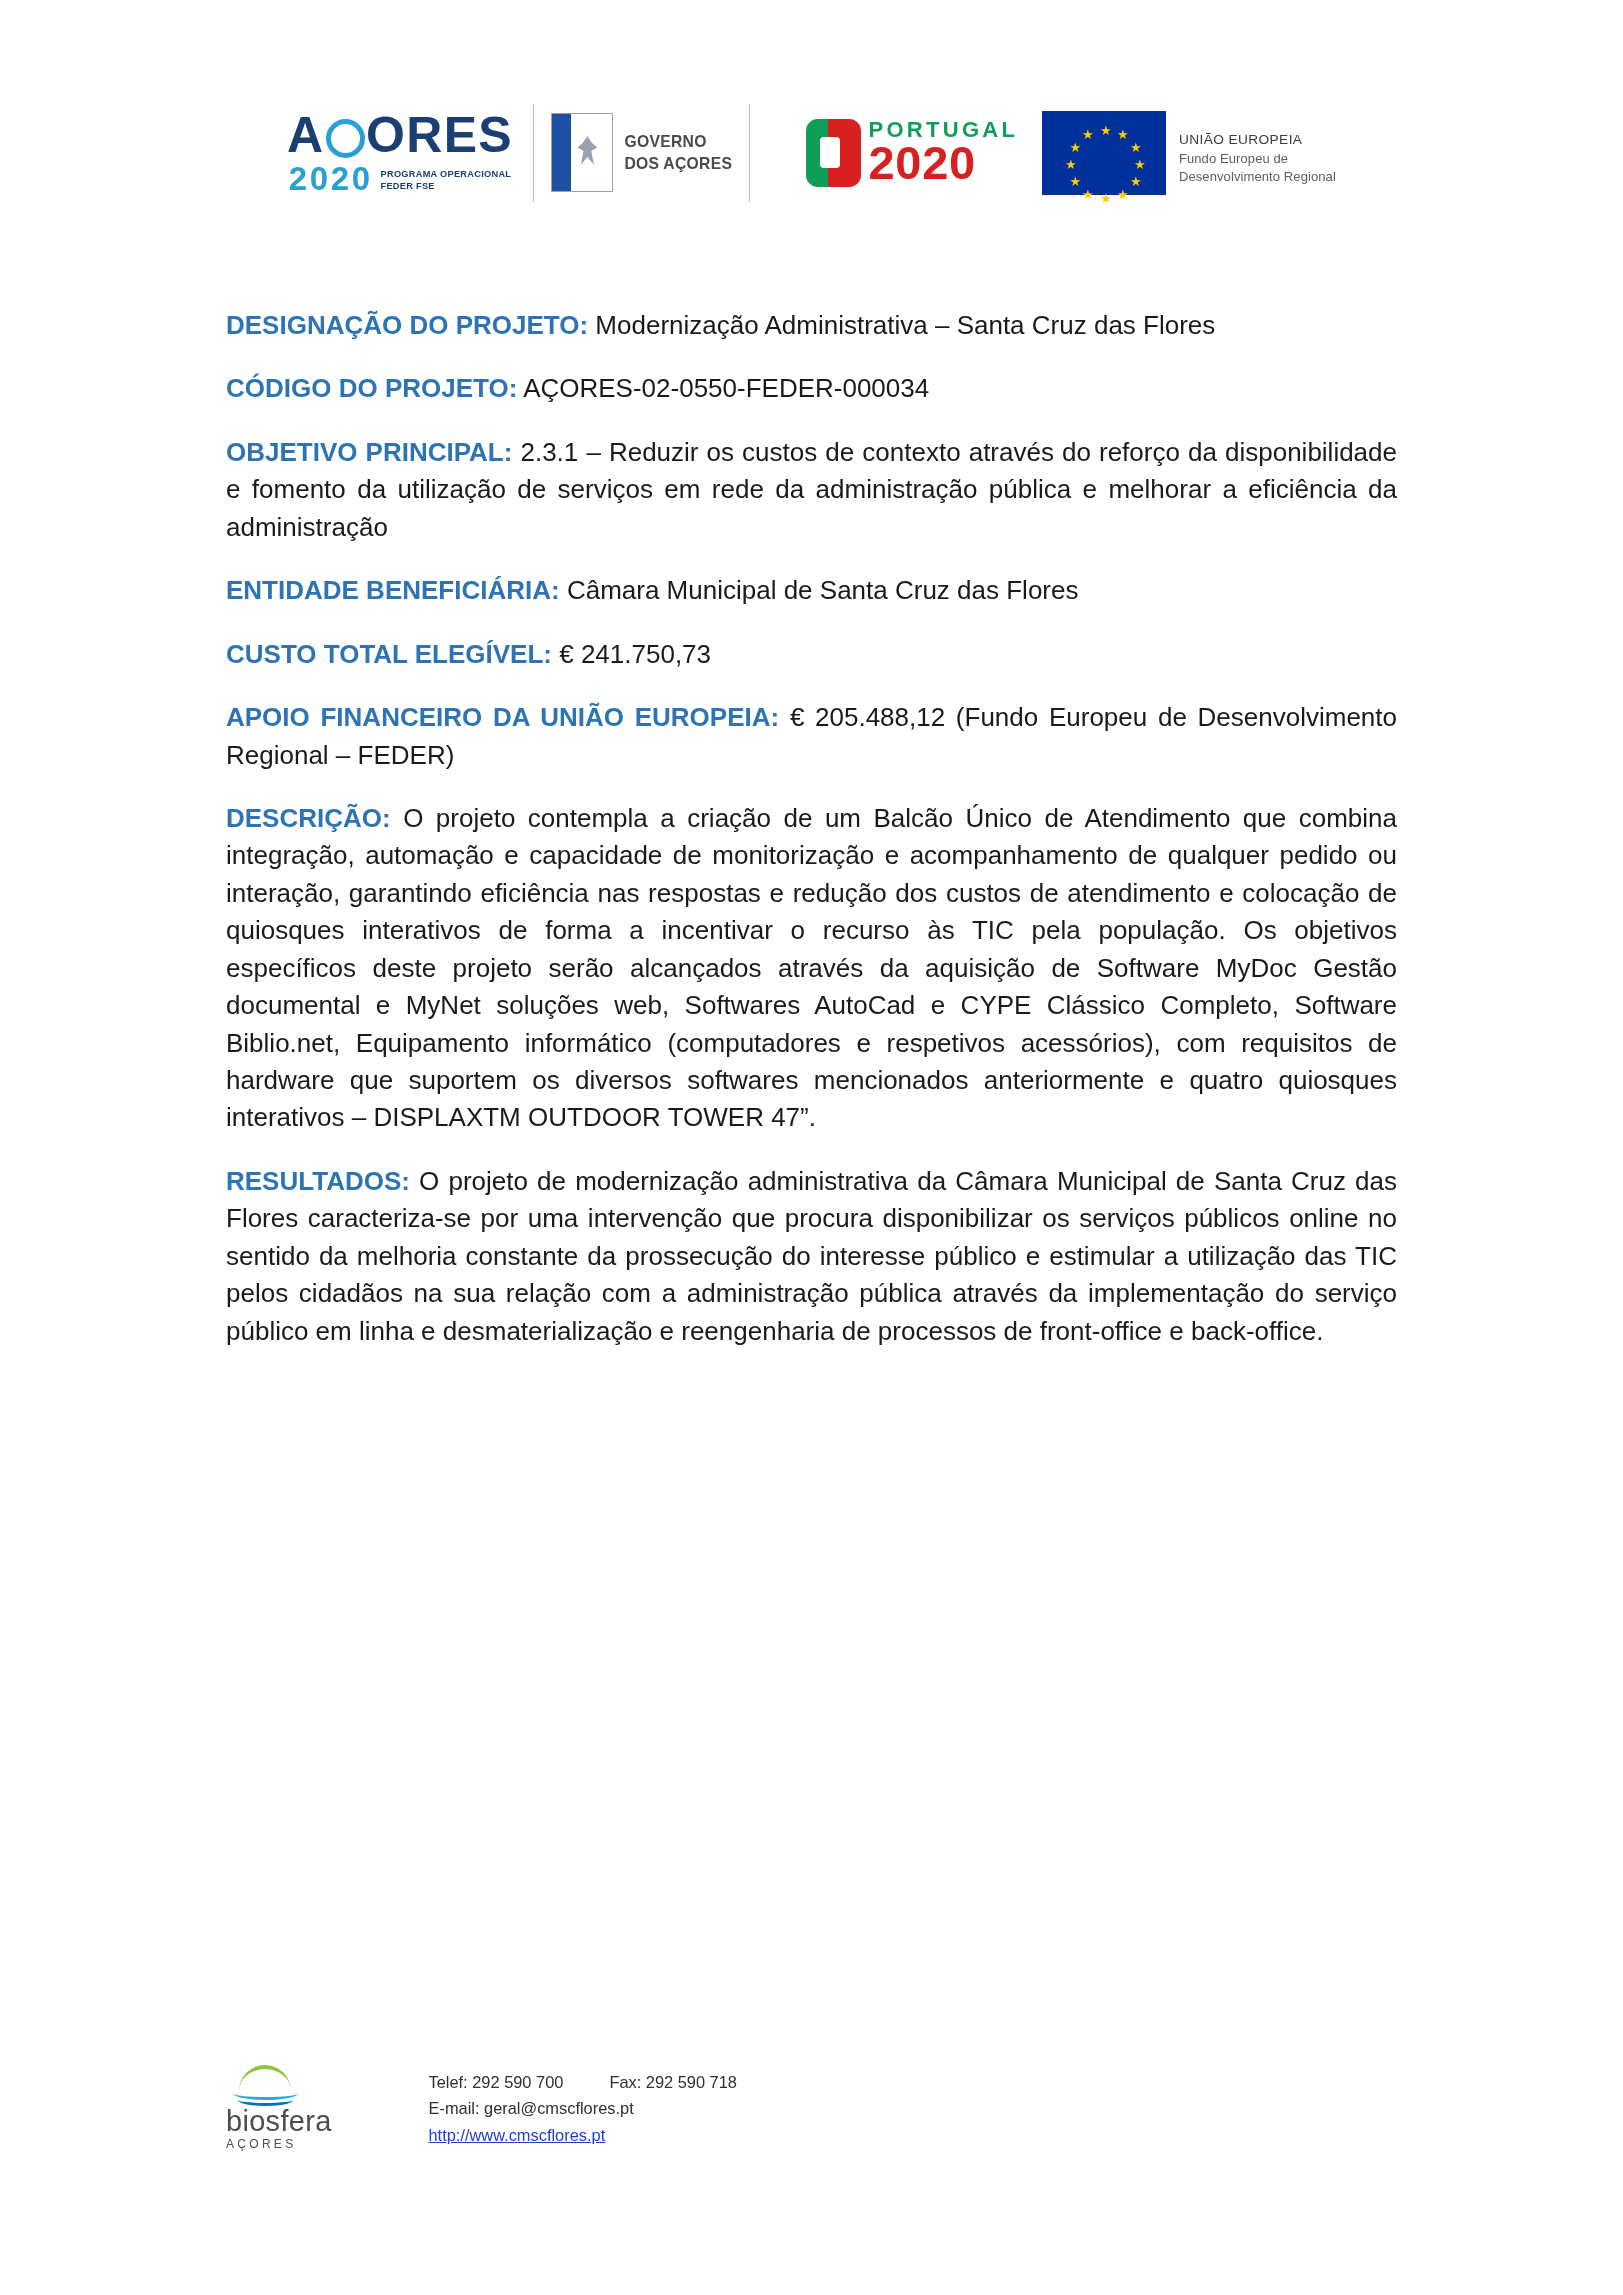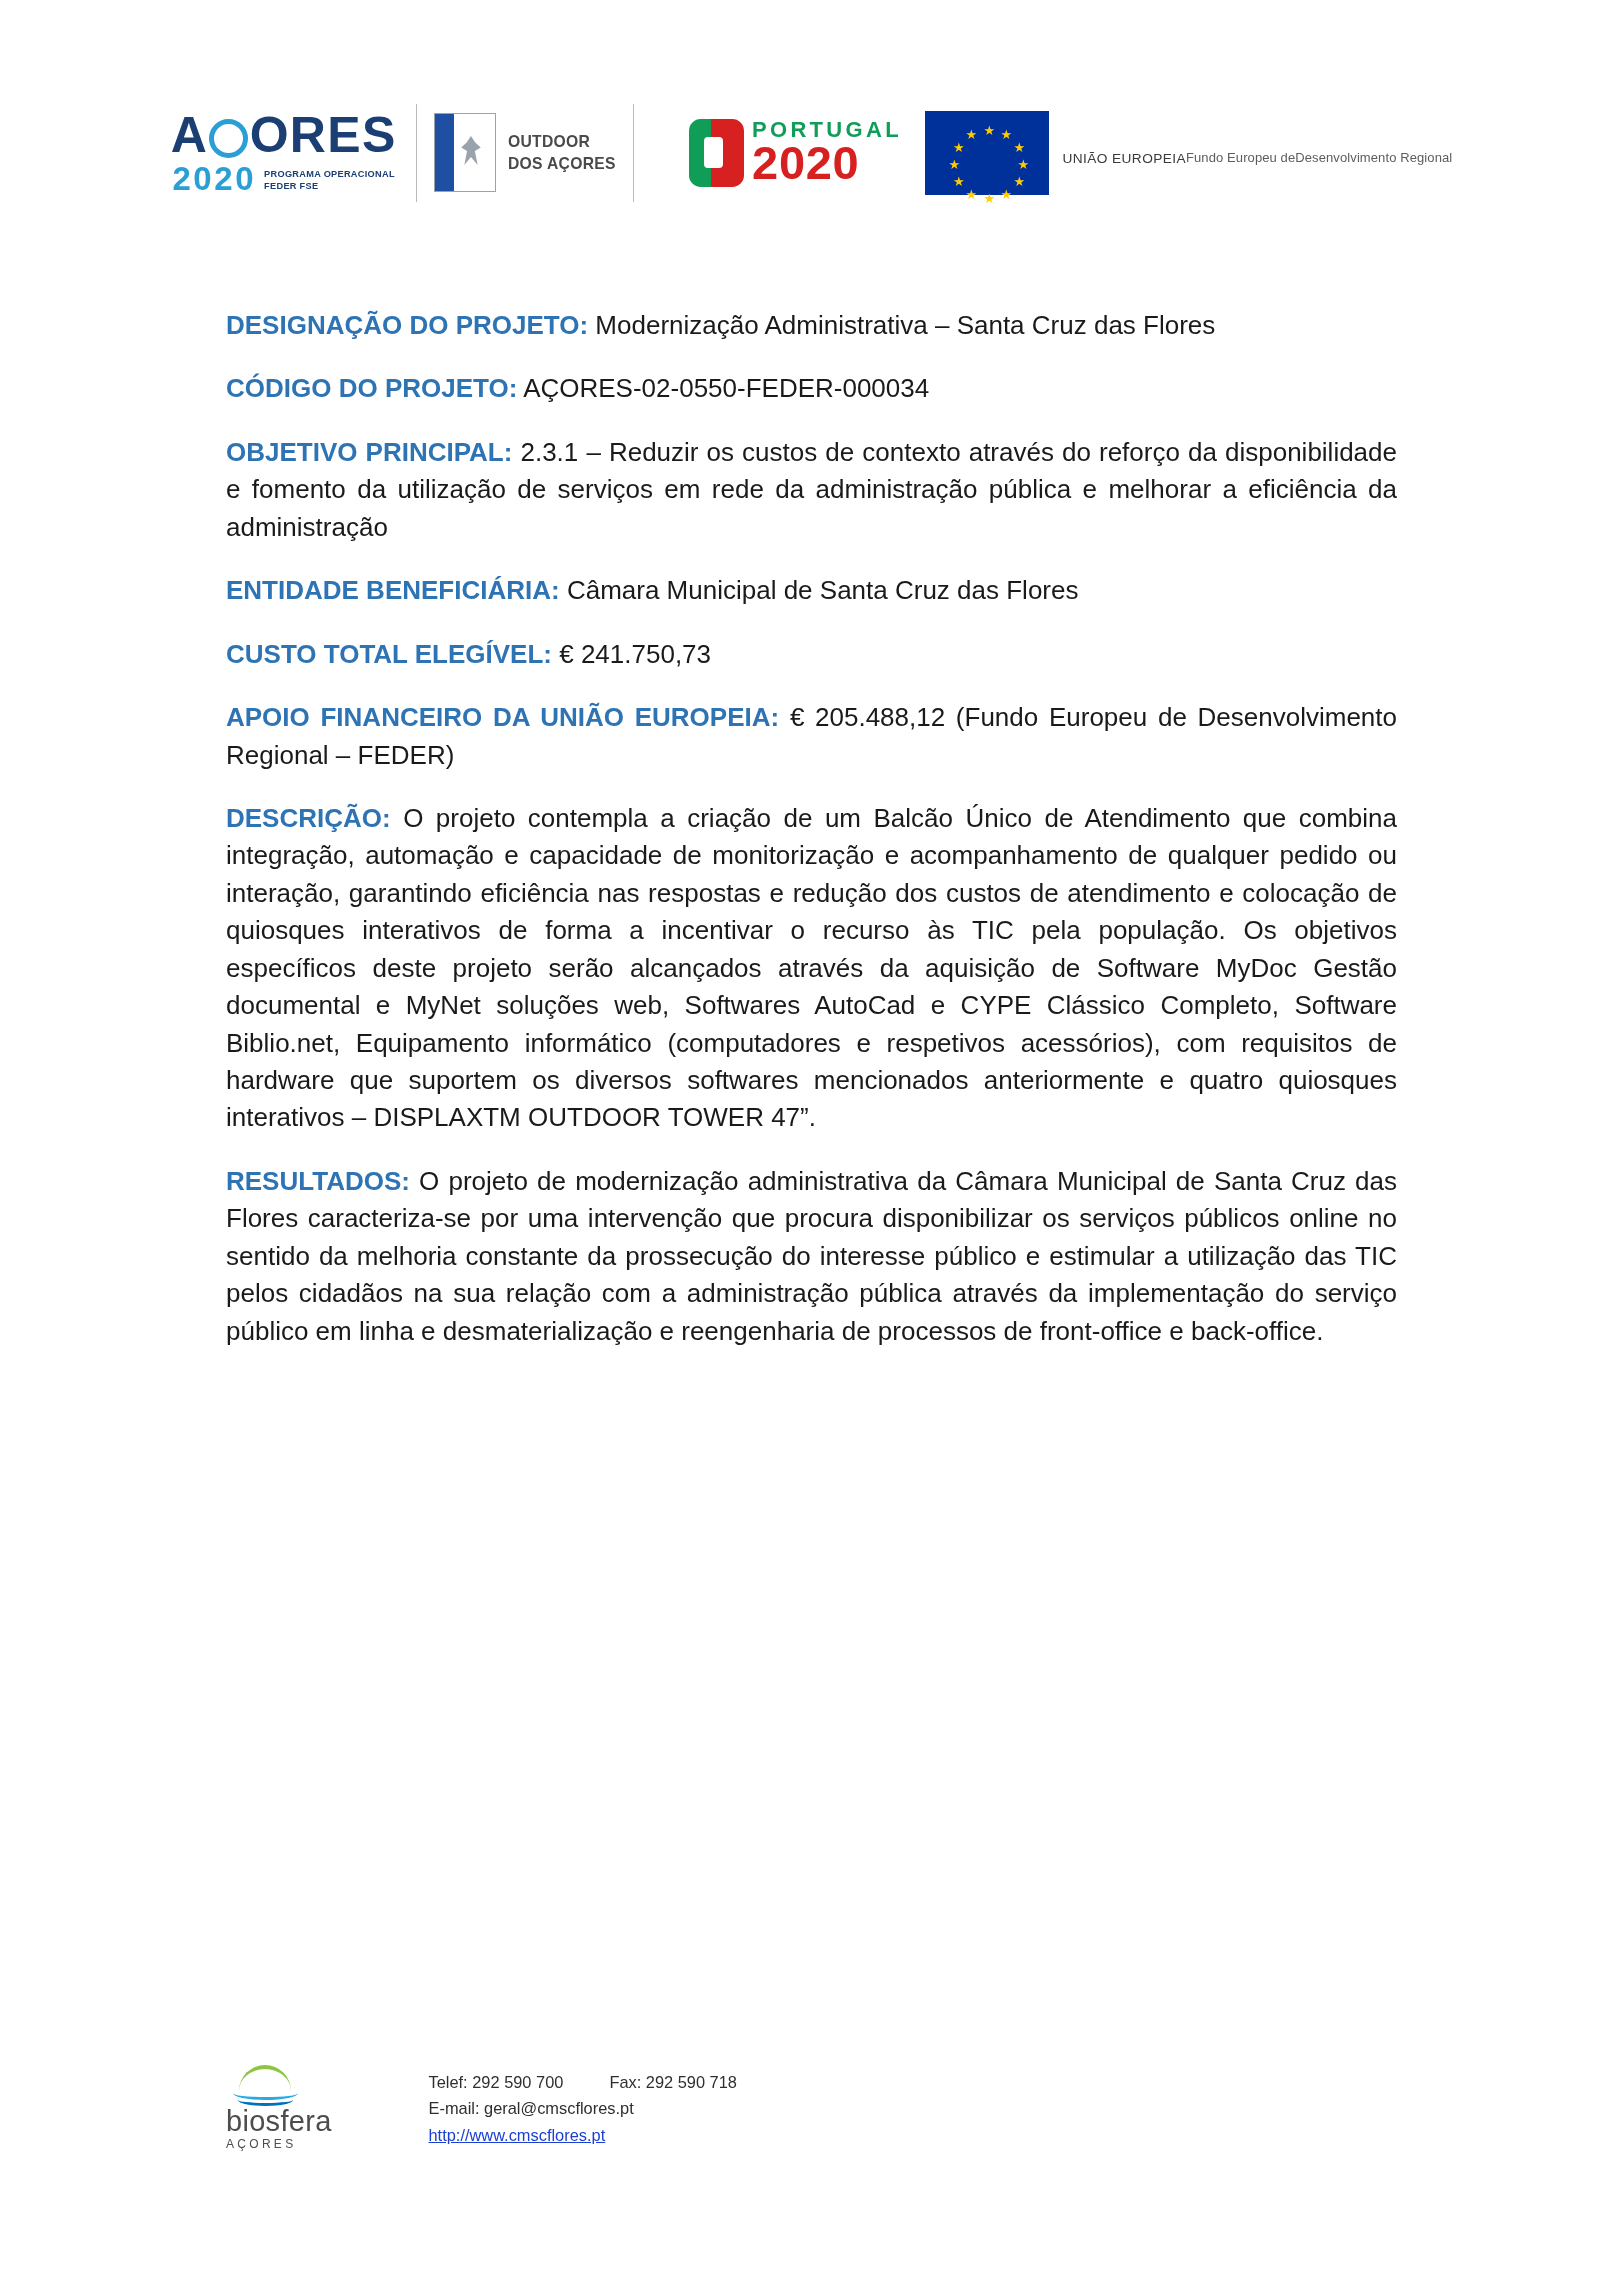--- a/index.html
+++ b/index.html
@@ -197,20 +197,21 @@
     margin-right: 13px;
   }
   .eu-star {
     position: absolute;
     color: #ffcc00;
     font-size: 13px;
     line-height: 1;
   }
   .eu-text {
     display: flex;
+    flex-direction: column;
     line-height: 1.45;
     margin-top: 12px;
   }
   .eu-title {
     font-size: 13.7px;
     color: #3a3a3a;
     font-weight: normal;
     letter-spacing: 0.4px;
   }
   .eu-sub {
@@ -339,21 +340,21 @@
           <div>FEDER FSE</div>
         </div>
       </div>
     </div>
 
     <div class="logo-block gov-block">
       <div class="gov-flag">
         <div class="hawk"></div>
       </div>
       <div class="gov-text">
-        <div>OUTDOOR</div>
+        <div>GOVERNO</div>
         <div>DOS AÇORES</div>
       </div>
     </div>
 
     <div class="logo-block pt-block">
       <div class="pt-mark">
         <div class="green"></div>
         <div class="red"></div>
         <div class="notch"></div>
       </div>

